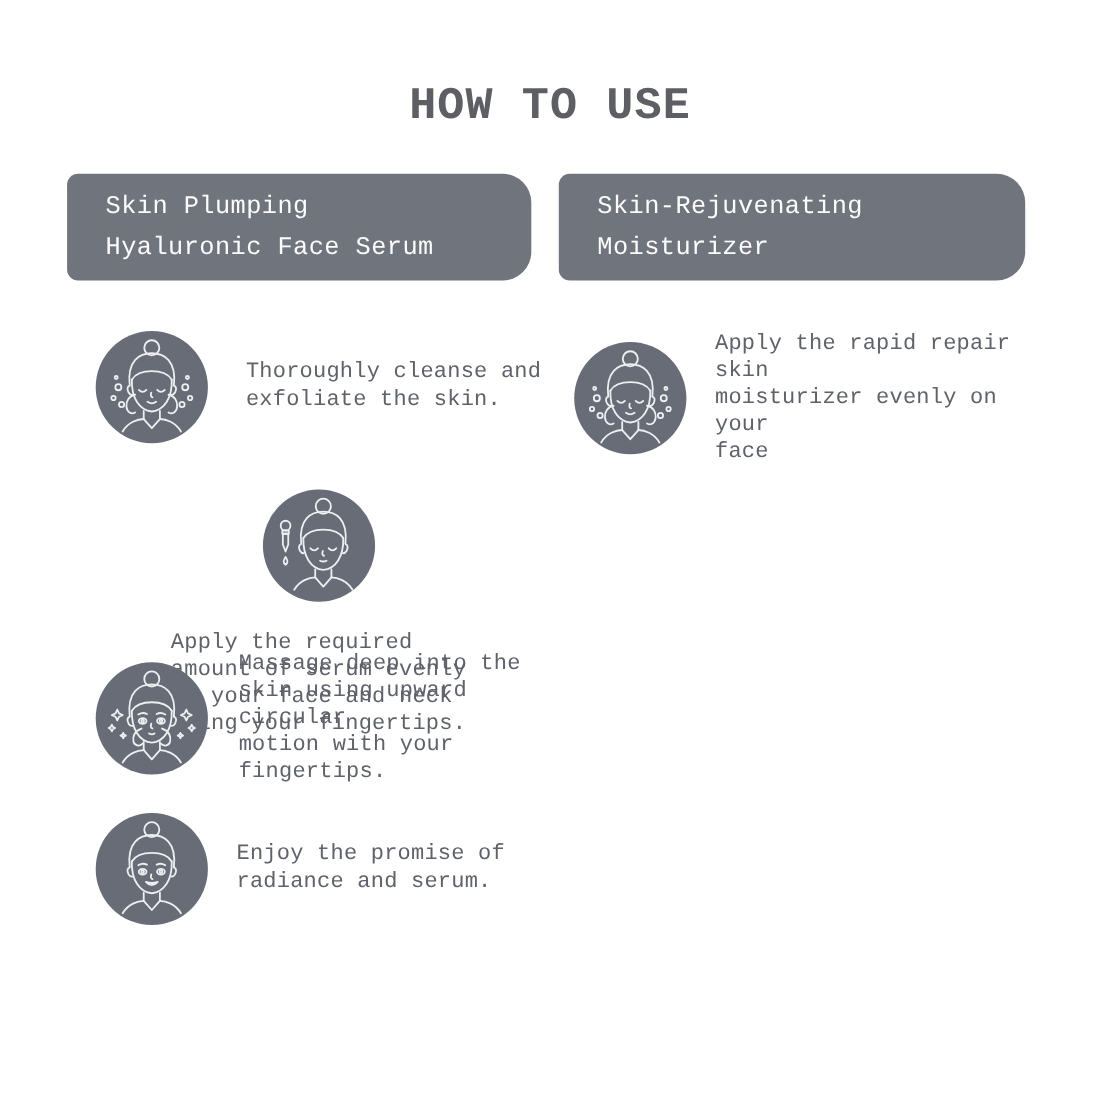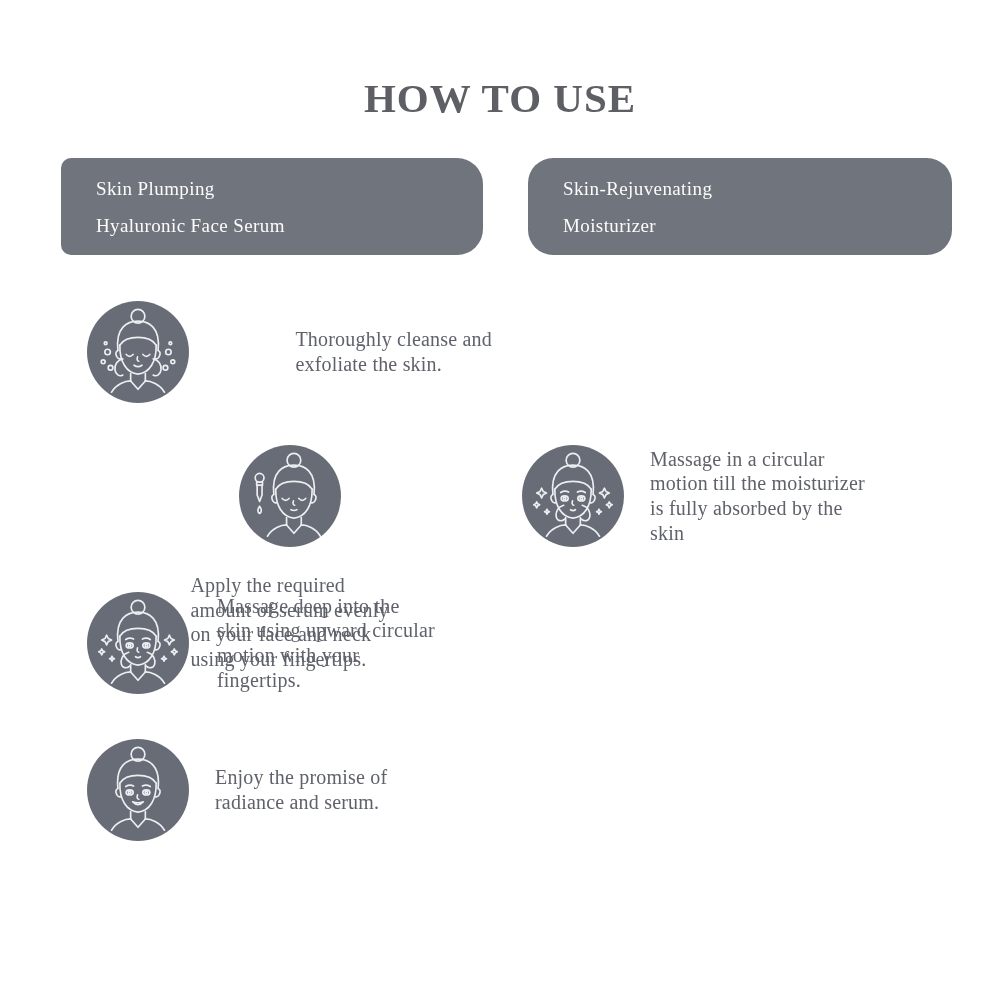--- a/index.html
+++ b/index.html
@@ -1,46 +1,46 @@
 <!DOCTYPE html>
 <html style="--background: #ffffff; --title-text: #5d5f64; --header-box: #70747c; --header-text: #fcfcfc; --icon-circle: #676c76; --line-art: #eceef1; --body-text: #5f626a;"><head>
 <meta charset="utf-8">
 <style>
   html,body{margin:0;padding:0;background:#ffffff;}
   .canvas{
     position:relative;
     width:1000px;height:1000px;
     background:var(--background,#ffffff);
-    font-family:Liberation Serif, serif;
+    font-family:Liberation Mono, monospace;
     overflow:hidden;
   }
   .title{
     position:absolute;top:74px;left:0;right:0;
     margin:0;text-align:center;
     font-size:41px;font-weight:bold;
     letter-spacing:1px;
     color:var(--title-text,#5d5f64);
   }
   .col-header{
     position:absolute;top:158px;height:97px;
     box-sizing:border-box;
     border-radius:10px 26px 26px 10px;
     background:var(--header-box,#70747c);
     display:flex;align-items:center;
     padding:0 20px 0 35px;
   }
   .col-header .hdr-text{
     margin:0;
     color:var(--header-text,#fcfcfc);
-    font-size:19px;line-height:37px;
+    font-size:23px;line-height:37px;
     letter-spacing:0.4px;
     white-space:pre-line;
   }
   .h-left{left:61px;width:422px;}
-  .h-right{left:528px;width:424px;border-radius:25px;}
+  .h-right{left:508px;width:424px;}
 
   .step{position:absolute;display:flex;align-items:center;gap:26px;}
   .s-l1{left:87px;top:301px;width:405px;justify-content:space-between;}
   .s-l2{left:87px;top:445px;width:405px;flex-direction:column;}
   .s-l3{left:87px;top:592px;width:415px;gap:28px;}
   .s-l4{left:87px;top:739px;width:405px;}
   .s-r1{left:522px;top:301px;width:445px;}
   .s-r2{left:522px;top:445px;width:445px;}
 
   .icon-circle{
@@ -201,26 +201,25 @@
   <div class="step s-l4">
     <span class="icon-circle">
       <svg>
           <use href="#sym-radiant"></use>
         </svg>
     </span>
     <p class="step-text">Enjoy the promise of
 radiance and serum.</p>
   </div>
 
-
-  <div class="step s-r2">
-    <span class="icon-circle">
-      <svg>
-          <use href="#sym-massage"></use>
-        </svg>
-    </span>
-    <p class="step-text">Massage in a circular
-motion till the moisturizer
-is fully absorbed by the
-skin</p>
-  </div>
+  <div class="step s-r1">
+    <span class="icon-circle">
+      <svg>
+          <use href="#sym-cleanse"></use>
+        </svg>
+    </span>
+    <p class="step-text">Apply the rapid repair skin
+moisturizer evenly on your
+face</p>
+  </div>
+
 
 </div>
 
 </body></html>

